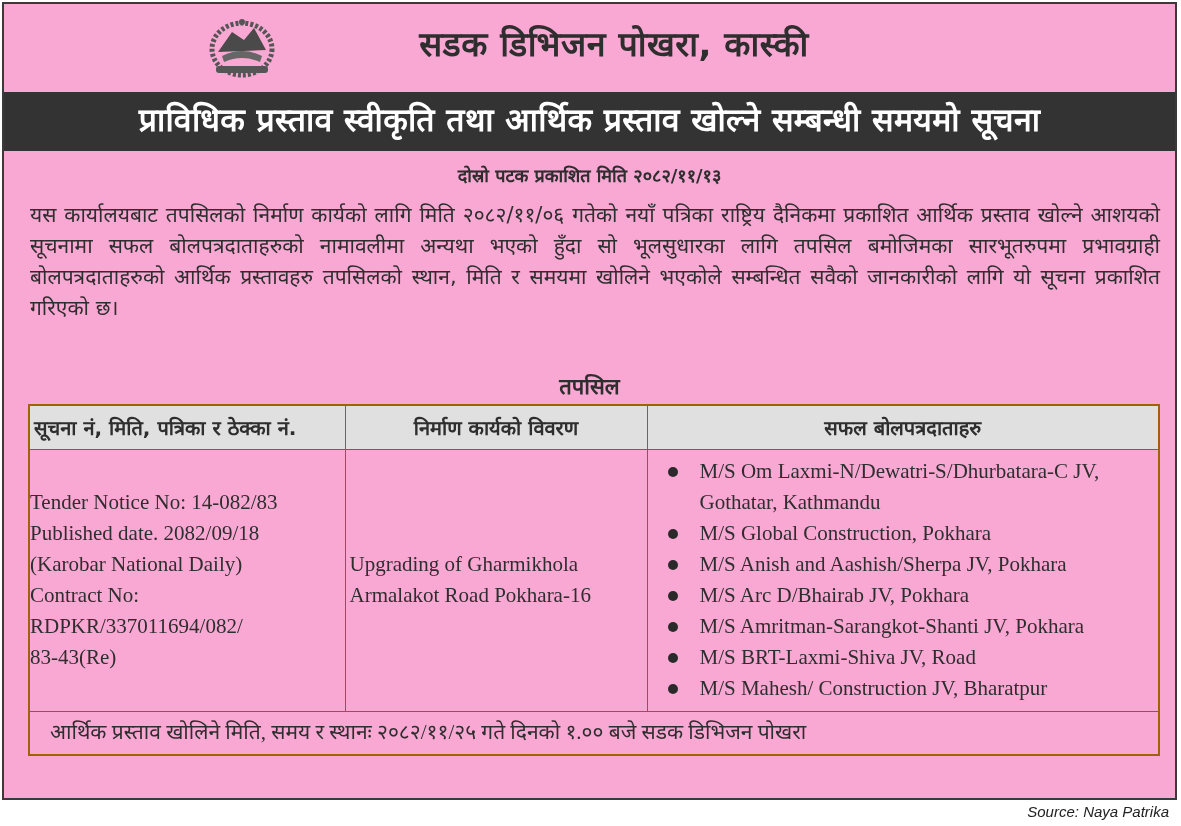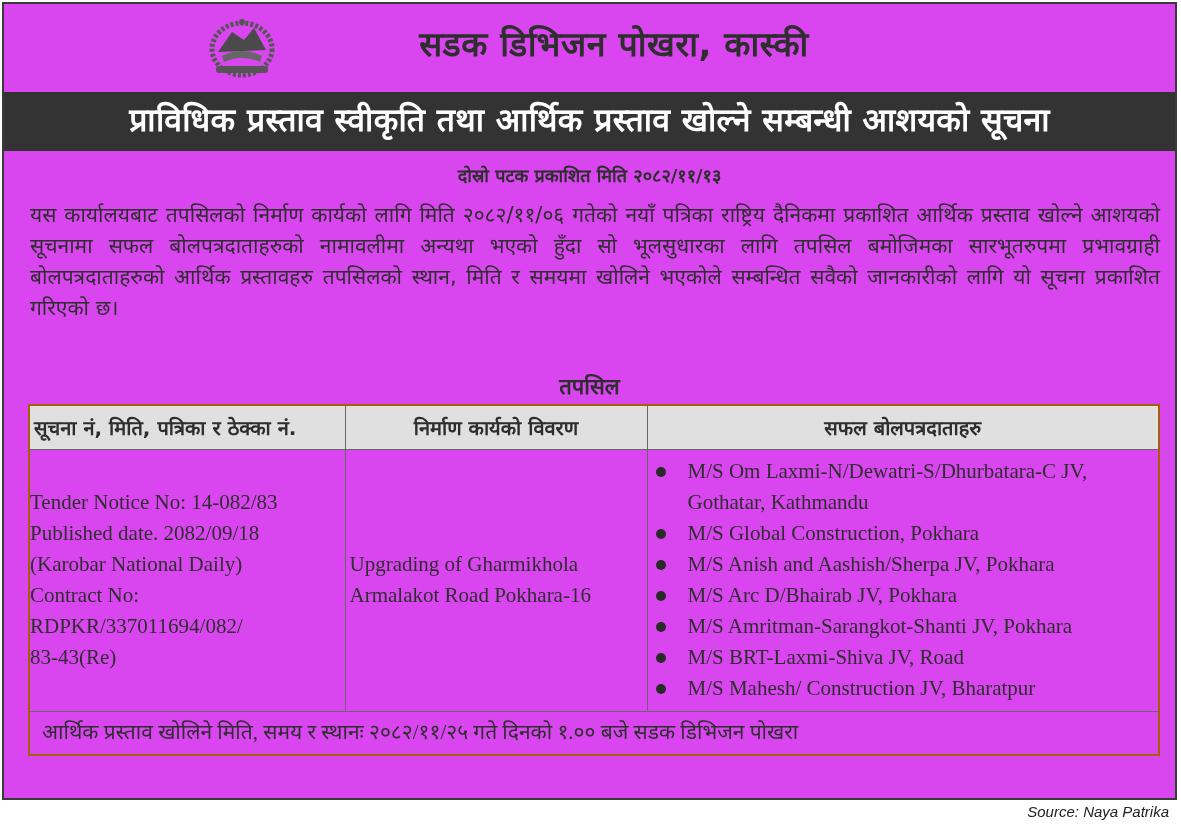--- a/index.html
+++ b/index.html
@@ -1,21 +1,21 @@
 <!DOCTYPE html>
 <html><head>
   <meta charset="utf-8">
   <style>
     * { box-sizing: border-box; margin: 0; padding: 0; }
     html, body { width: 1181px; height: 826px; background: #ffffff; overflow: hidden; }
     body { position: relative; font-family: "DejaVu Sans", sans-serif; color: #2a2a2a; }
 
     .notice {
       position: absolute; left: 2px; top: 2px; width: 1175px; height: 798px;
-      border: 2px solid #3a3a3a; background: #d946ef;
+      border: 2px solid #3a3a3a; background: #f9a8d4;
     }
 
     .header-row { position: absolute; left: 0; top: 0; width: 100%; height: 88px; }
     .emblem { position: absolute; left: 200px; top: 12px; width: 76px; height: 64px; }
     .office-title {
       position: absolute; left: 300px; top: 16px; width: 620px; text-align: center;
       font-size: 34px; font-weight: bold; color: #2e2e2e; letter-spacing: 0.5px;
     }
 
     .title-band {
@@ -49,30 +49,30 @@
       color: #2e2e2e; text-align: center;
     }
     table.schedule th.col1 { width: 316px; text-align: left; padding-left: 4px; }
     table.schedule th.col2 { width: 302px; margin-top: 44px; }
     table.schedule td {
       font-family: "Liberation Serif", serif; font-size: 21px; color: #2e2e2e;
       vertical-align: middle; line-height: 31px;
     }
     td.notice-info { padding: 0 0; height: 262px; }
     td.work-desc { padding: 8px 4px; }
-    td.bidders { padding: 3px 0 3px 8px; vertical-align: top; margin-top: 8px; }
+    td.bidders { padding: 3px 0 3px 20px; vertical-align: top; margin-top: 8px; }
     ul.bidder-list { list-style: none; }
     ul.bidder-list li { position: relative; padding-left: 32px; line-height: 31px; }
     ul.bidder-list li .bullet {
       position: absolute; left: 0; top: 11px; width: 10px; height: 10px;
       border-radius: 50%; background: #2a2a2a;
     }
     .line { display: block; }
     td.footer-cell {
-      font-family: "DejaVu Sans", sans-serif; font-size: 18px; height: 44px; padding-left: 12px; border-radius: 11px;
+      font-family: "DejaVu Sans", sans-serif; font-size: 18px; height: 44px; padding-left: 20px; border-radius: 11px;
     }
 
     .signature {
       position: absolute; right: 20px; top: 758px;
       font-size: 24px; font-weight: bold; color: #2e2e2e;
     }
 
     .source {
       position: absolute; right: 12px; top: 803px;
       font-family: "Liberation Sans", sans-serif; font-style: italic;
@@ -105,21 +105,21 @@
         <ellipse cx="38" cy="33" rx="30" ry="26" fill="none" stroke="#555" stroke-width="5" stroke-dasharray="3 2"></ellipse>
         <path d="M14 36 L28 16 L40 24 L50 12 L62 34 Z" fill="#4a4a4a"></path>
         <path d="M18 40 Q38 30 58 40 L56 46 Q38 38 20 46 Z" fill="#666"></path>
         <rect x="12" y="50" width="52" height="7" rx="3" fill="#555"></rect>
         <circle cx="38" cy="6" r="3" fill="#555"></circle>
       </svg>
     </div>
     <div class="office-title">सडक डिभिजन पोखरा, कास्की</div>
   </div>
 
-  <div class="title-band">प्राविधिक प्रस्ताव स्वीकृति तथा आर्थिक प्रस्ताव खोल्ने सम्बन्धी आशयको सूचना</div>
+  <div class="title-band">प्राविधिक प्रस्ताव स्वीकृति तथा आर्थिक प्रस्ताव खोल्ने सम्बन्धी समयमो सूचना</div>
 
   <div class="republish">दोस्रो पटक प्रकाशित मिति २०८२/११/१३</div>
 
   <p class="body-para">यस कार्यालयबाट तपसिलको निर्माण कार्यको लागि मिति २०८२/११/०६ गतेको नयाँ पत्रिका राष्ट्रिय दैनिकमा प्रकाशित आर्थिक प्रस्ताव खोल्ने आशयको सूचनामा सफल बोलपत्रदाताहरुको नामावलीमा अन्यथा भएको हुँदा सो भूलसुधारका लागि तपसिल बमोजिमका सारभूतरुपमा प्रभावग्राही बोलपत्रदाताहरुको आर्थिक प्रस्तावहरु तपसिलको स्थान, मिति र समयमा खोलिने भएकोले सम्बन्धित सवैको जानकारीको लागि यो सूचना प्रकाशित गरिएको छ।</p>
 
   <div class="schedule-heading">तपसिल</div>
 
   <table class="schedule">
     <thead>
       <tr>

